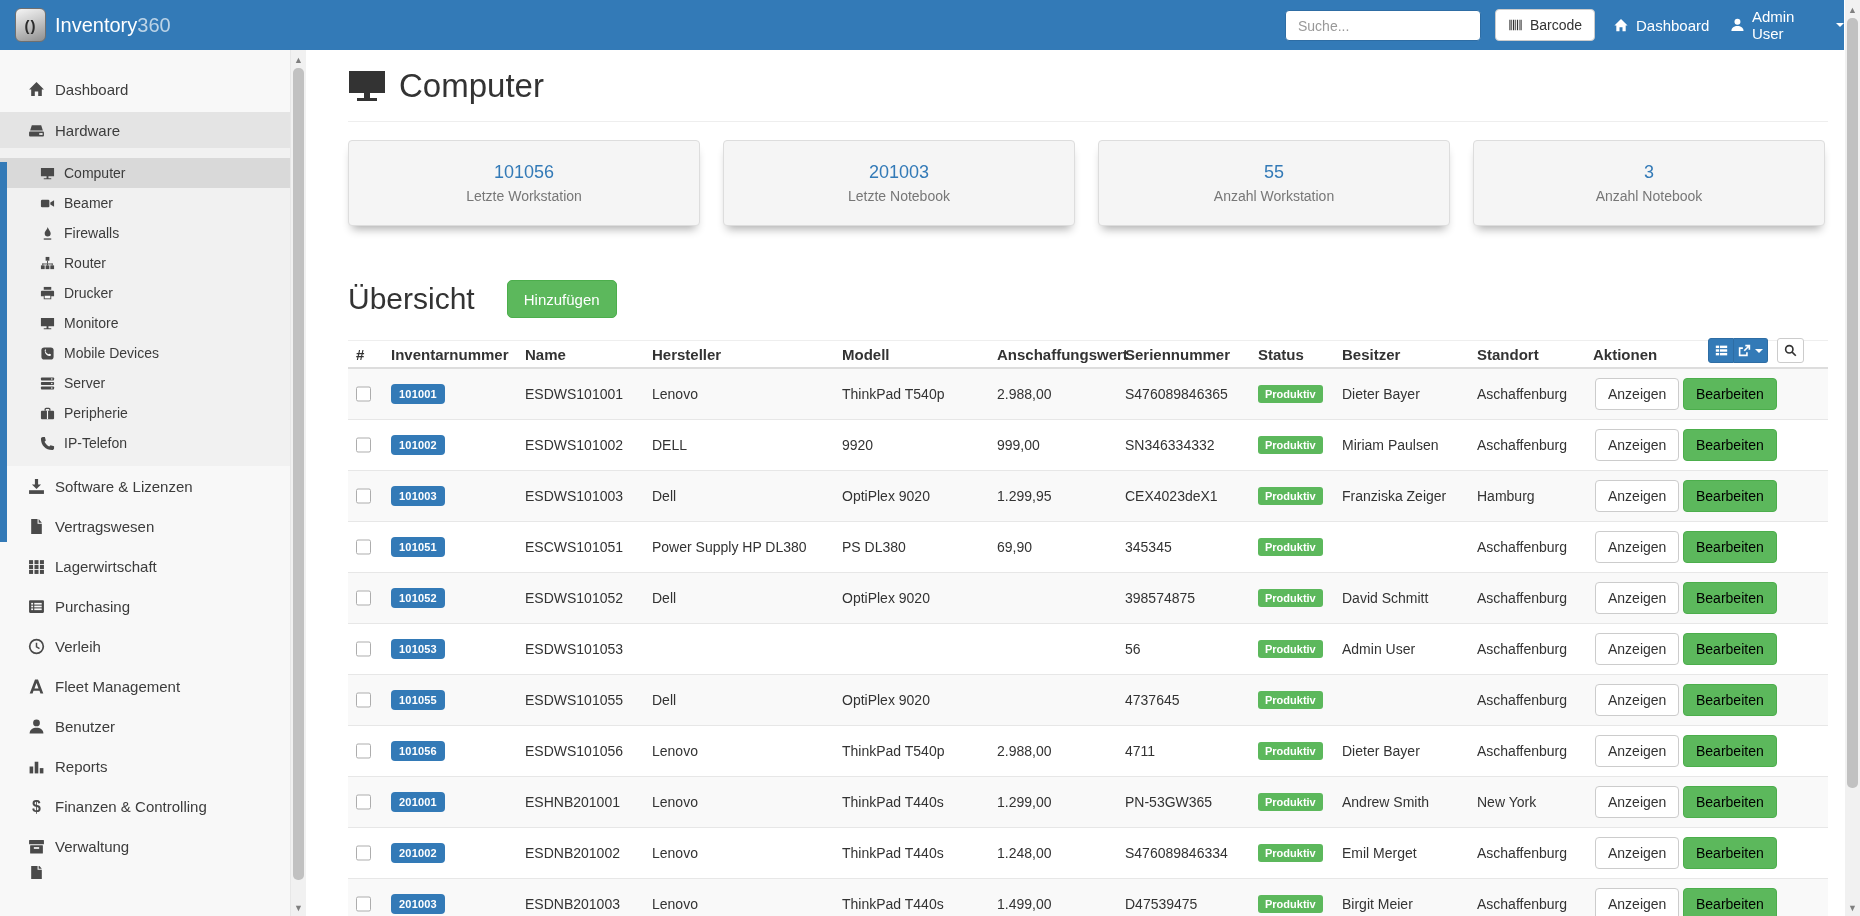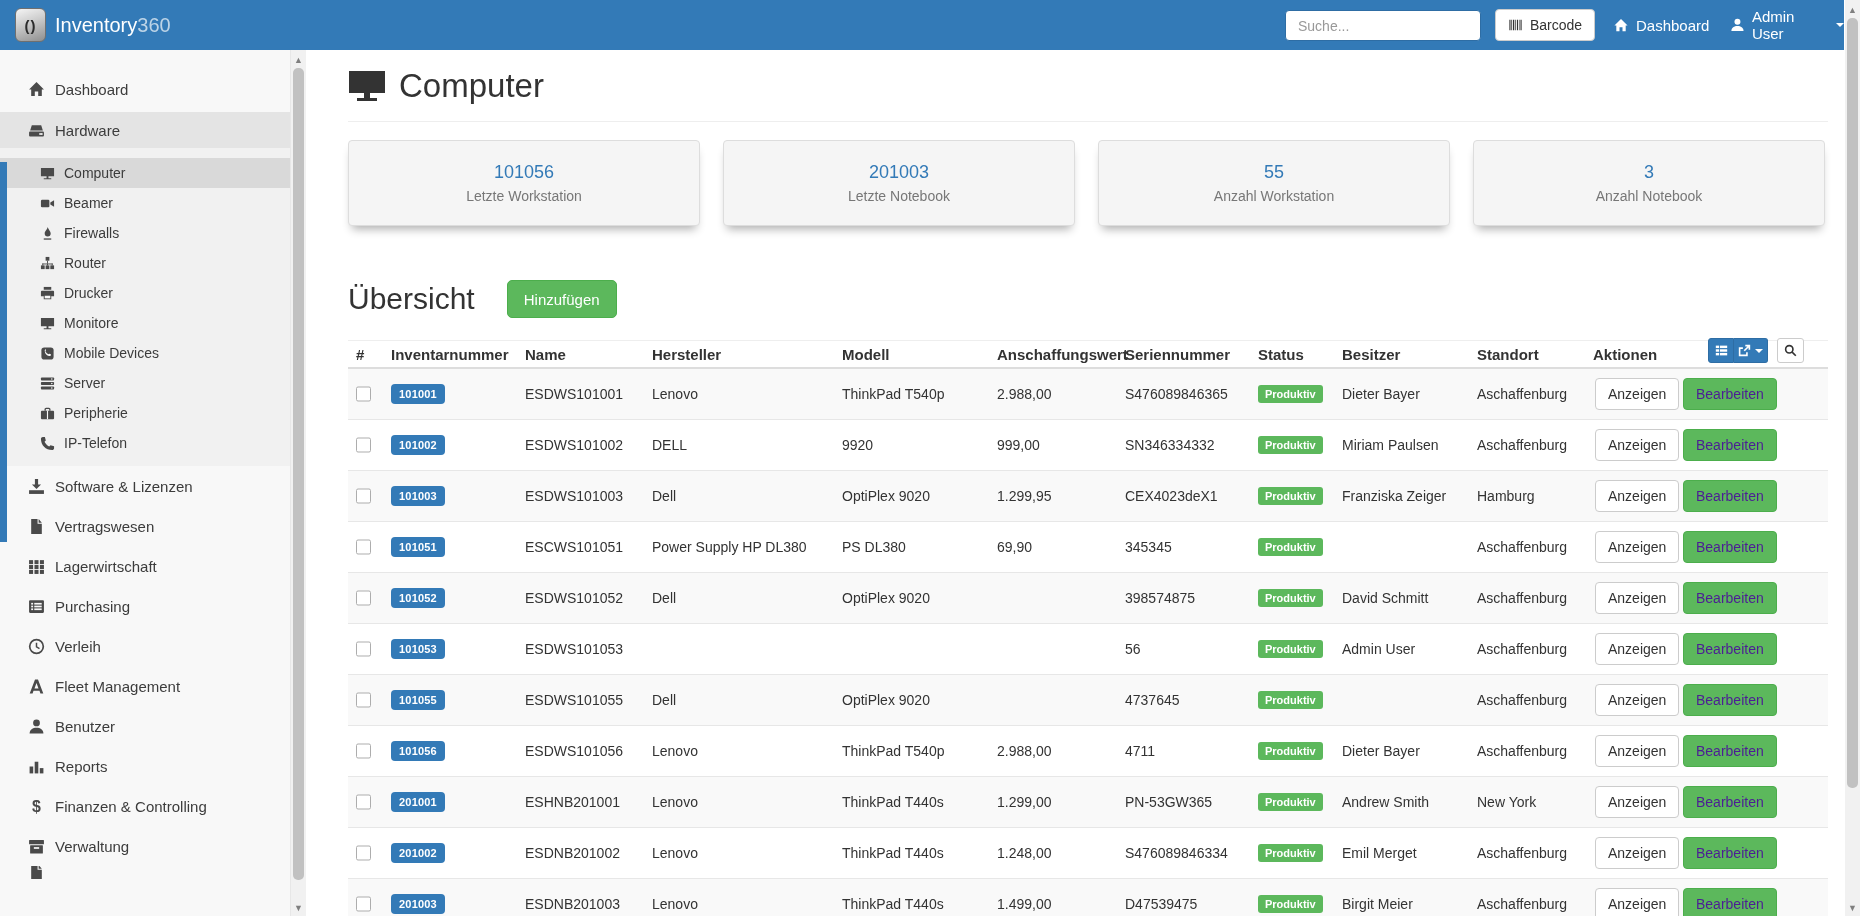--- a/index.html
+++ b/index.html
@@ -84,21 +84,21 @@
   .c0{left:8px}.c1{left:43px}.c2{left:177px}.c3{left:304px}.c4{left:494px}.c5{left:649px}
   .c6{left:777px}.c7{left:910px}.c8{left:994px}.c9{left:1129px}.c10{left:1245px}
   .checkbox { width:15px; height:15px; border:1px solid #adadad; border-radius:2px; background:#fff; cursor:pointer; }
   .inv-badge { display:inline-block; background:#337ab7; color:#fff; font-size:11px; font-weight:bold;
     padding:4px 8px; border-radius:4px; cursor:pointer; letter-spacing:.2px; }
   .status-badge { display:inline-block; background:#5cb85c; color:#fff; font-size:11px; font-weight:bold;
     padding:3px 7px; border-radius:3px; }
   .btn-row { position:absolute; top:50%; transform:translateY(-50%); height:32px; border-radius:4px;
     font-size:14px; padding:0 12px; cursor:pointer; font-family:"Liberation Sans", sans-serif; }
   .btn-show { left:1247px; background:#fff; border:1px solid #ccc; color:#333; }
-  .btn-edit { left:1335px; background:#5cb85c; border:1px solid #4cae4c; color:#4c1d95; }
+  .btn-edit { left:1335px; background:#5cb85c; border:1px solid #4cae4c; color:#000000; }
 
   .toolbar { position:absolute; left:1360px; top:-3px; display:flex; align-items:center; }
   .tb-btn { height:25px; display:flex; align-items:center; justify-content:center; cursor:pointer; }
   .tb-blue { background:#337ab7; border:1px solid #2e6da4; color:#fff; }
   .tb-b1 { width:26px; border-radius:3px 0 0 3px; }
   .tb-b2 { width:34px; border-radius:0 3px 3px 0; border-left:none; gap:3px; }
   .tb-white { width:27px; background:#fff; border:1px solid #ccc; border-radius:3px; margin-left:9px; color:#333; }
   .tb-btn svg { width:13px; height:13px; }
   .tb-b2 .caret { border-top-color:#fff; margin-left:1px; }
 

